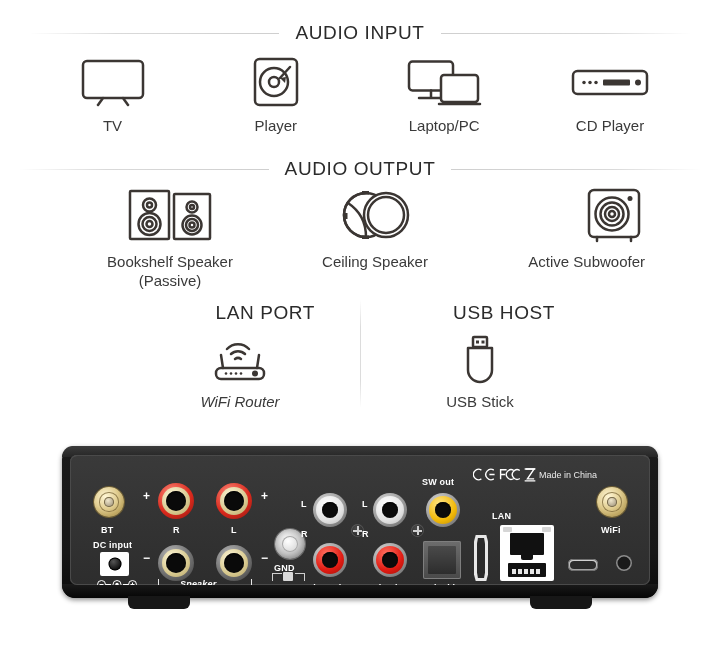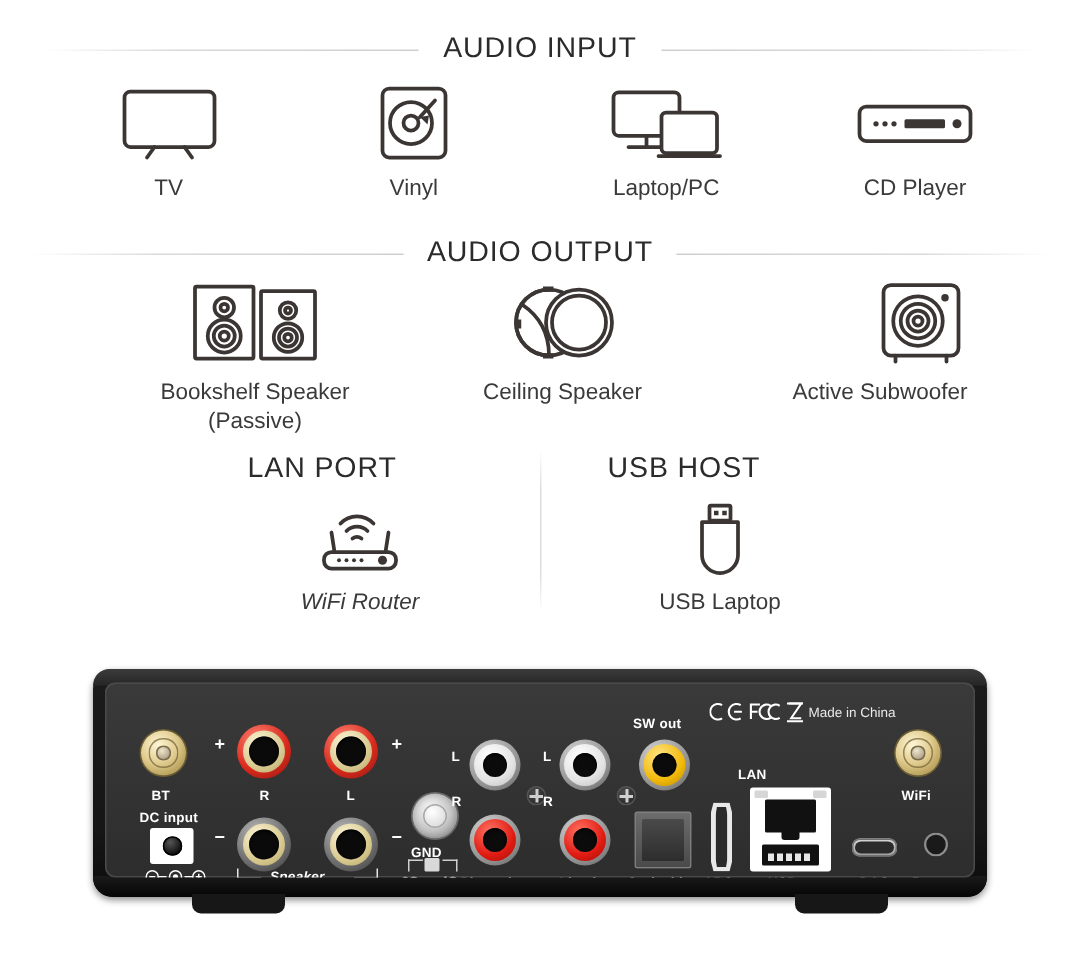--- a/index.html
+++ b/index.html
@@ -40,21 +40,21 @@
   }
   .ico { display: block; }
   .ico path, .ico rect, .ico circle, .ico line, .ico ellipse, .ico polyline, .ico polygon {
     fill: none; stroke: #3b3633; stroke-width: 5; stroke-linecap: round; stroke-linejoin: round;
   }
   .ico .fill { fill: #3b3633; stroke: none; }
 
   
   .mini-head {
     position: absolute; font-size: 19px; color: #2b2b2b; letter-spacing: .6px;
-    text-align: left; white-space: nowrap;
+    text-align: right; white-space: nowrap;
   }
   .vdiv {
     position: absolute; width: 1px;
     background: linear-gradient(to bottom, rgba(220,220,220,0) 0%, #dcdcdc 25%, #dcdcdc 75%, rgba(220,220,220,0) 100%);
   }
 
   
   #device { position: absolute; left: 62px; top: 446px; width: 596px; height: 152px; }
 
   .dev-shell {
@@ -218,21 +218,21 @@
     <div class="cell" style="width:105px;">
       <div class="glyph" style="height:52px;">
         <svg class="ico" width="50" height="52" viewBox="0 0 100 104">
           <rect x="8" y="6" width="84" height="92" rx="9"></rect>
           <circle cx="46" cy="52" r="28"></circle>
           <circle cx="46" cy="52" r="10"></circle>
           <line x1="78" y1="22" x2="58" y2="44"></line>
           <path d="M58 44 l12 -2 l-2 12 z" class="fill"></path>
         </svg>
       </div>
-      <div class="cap">Vinyl</div>
+      <div class="cap">Player</div>
     </div>
 
     <div class="cell" style="width:115px;">
       <div class="glyph" style="height:52px;">
         <svg class="ico" width="84" height="52" viewBox="0 0 168 104">
           <path d="M14 18 a7 7 0 0 1 7 -7 h74 a7 7 0 0 1 7 7 v44 a7 7 0 0 1 -7 7 h-74 a7 7 0 0 1 -7 -7 z"></path>
           <line x1="58" y1="69" x2="58" y2="82"></line>
           <line x1="34" y1="84" x2="82" y2="84"></line>
           <path d="M78 44 a6 6 0 0 1 6 -6 h62 a6 6 0 0 1 6 6 v42 a6 6 0 0 1 -6 6 h-62 a6 6 0 0 1 -6 -6 z" style="fill:#ffffff"></path>
           <line x1="74" y1="96" x2="156" y2="96"></line>
@@ -345,21 +345,21 @@
 
   <div class="cell" style="position:absolute; top:334px; left:405px; width:150px;">
     <div class="glyph" style="height:50px;">
       <svg class="ico" width="38" height="50" viewBox="0 0 76 100">
         <rect x="24" y="6" width="28" height="20" rx="2"></rect>
         <rect x="30" y="13" width="6" height="6" class="fill"></rect>
         <rect x="41" y="13" width="6" height="6" class="fill"></rect>
         <path d="M14 28 h48 v44 a24 24 0 0 1 -48 0 z"></path>
       </svg>
     </div>
-    <div class="cap">USB Laptop</div>
+    <div class="cap">USB Stick</div>
   </div>
 
   <div id="device">
     <div class="dev-shell"></div>
     <div class="dev-top-edge"></div>
     <div class="dev-bottom-lip"></div>
     <div class="foot" style="left:66px;"></div>
     <div class="foot" style="right:66px;"></div>
 
     <div class="dev-face">

